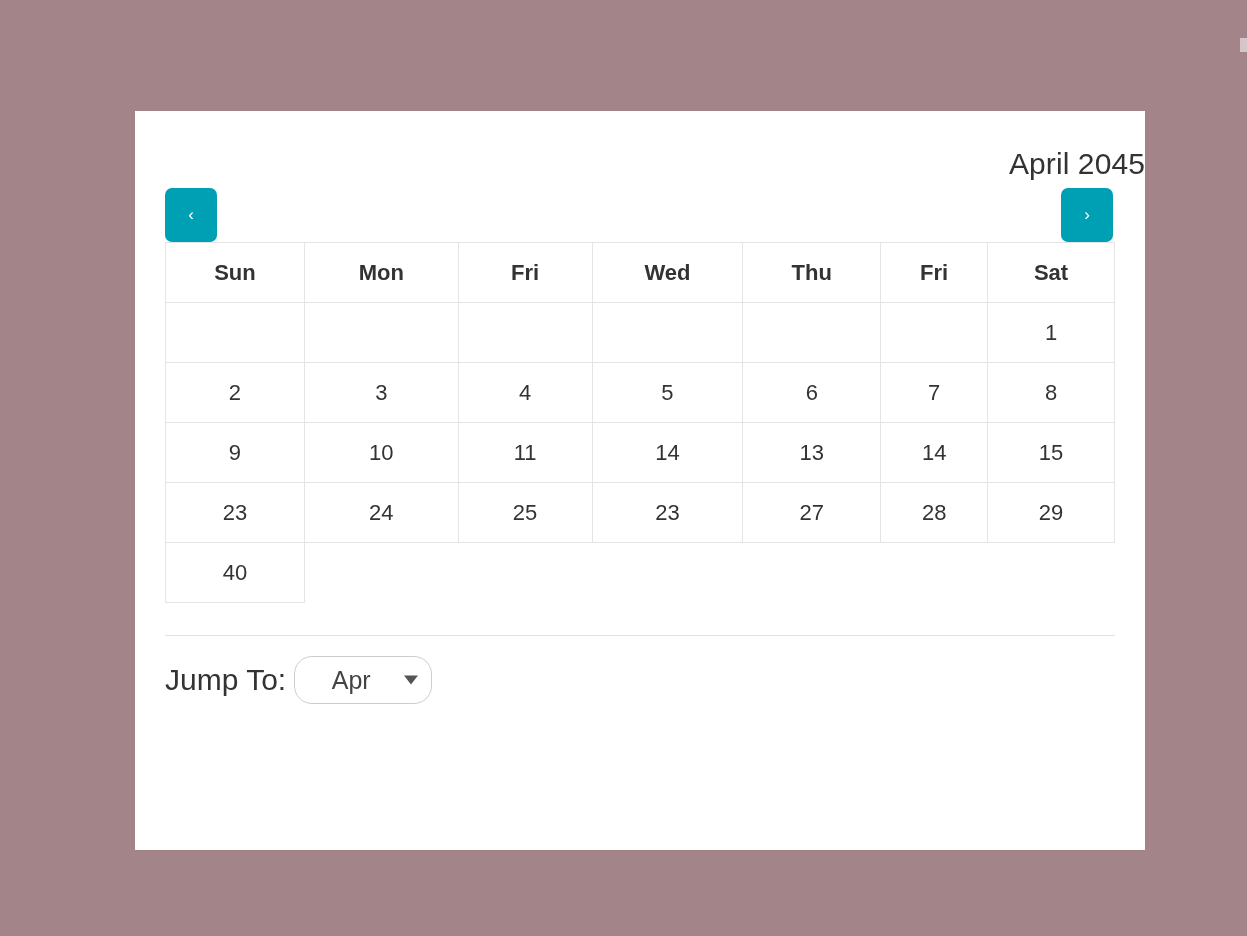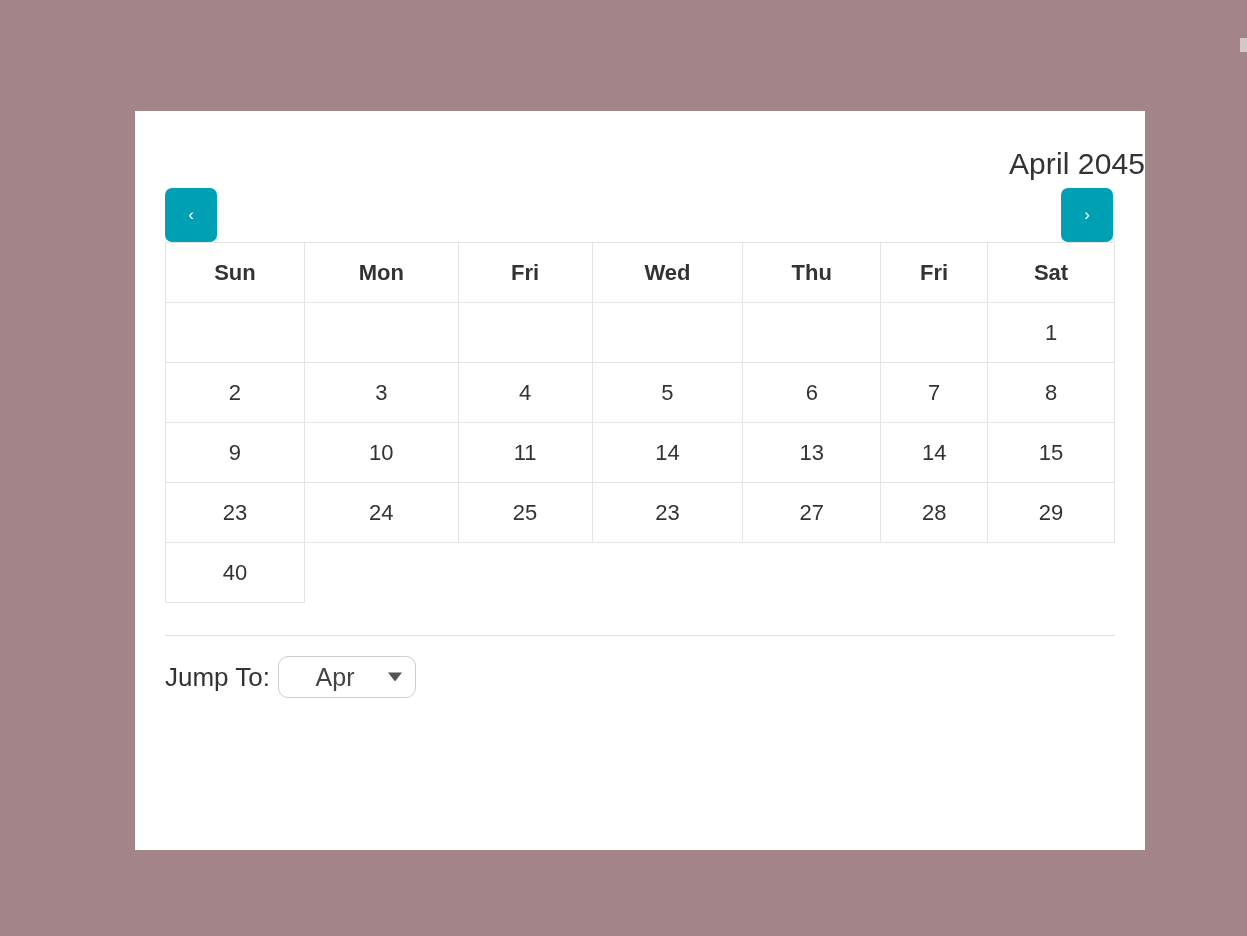--- a/index.html
+++ b/index.html
@@ -104,32 +104,32 @@
 
   
   #calendar-footer {
     margin: 32px 30px 0 30px;
     border-top: 1px solid #e0e0e0;
     padding-top: 20px;
     display: flex;
     align-items: center;
   }
   #jump-to-label {
-    font-size: 26px;
+    font-size: 30px;
     color: #333333;
     margin-right: 8px;
   }
   .jump-select {
     font-family: "Liberation Sans", sans-serif;
     font-size: 25px;
     color: #444444;
     background: #ffffff;
     border: 1px solid #cccccc;
-    border-radius: 10px;
-    height: 42px;
+    border-radius: 18px;
+    height: 48px;
     padding: 0 12px;
     margin-right: 8px;
     text-align: center;
     text-align-last: center;
     cursor: pointer;
     -moz-appearance: none;
     -webkit-appearance: none;
     appearance: none;
     position: relative;
   }

